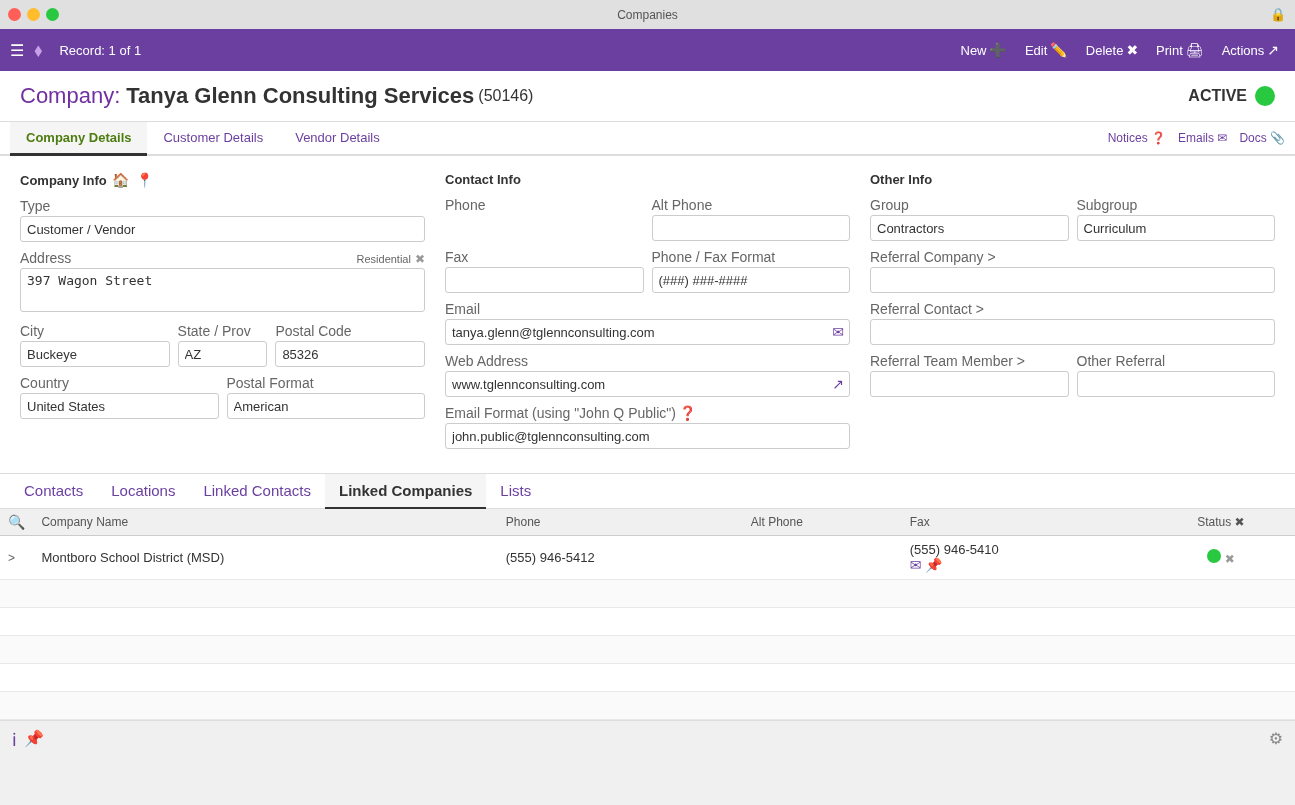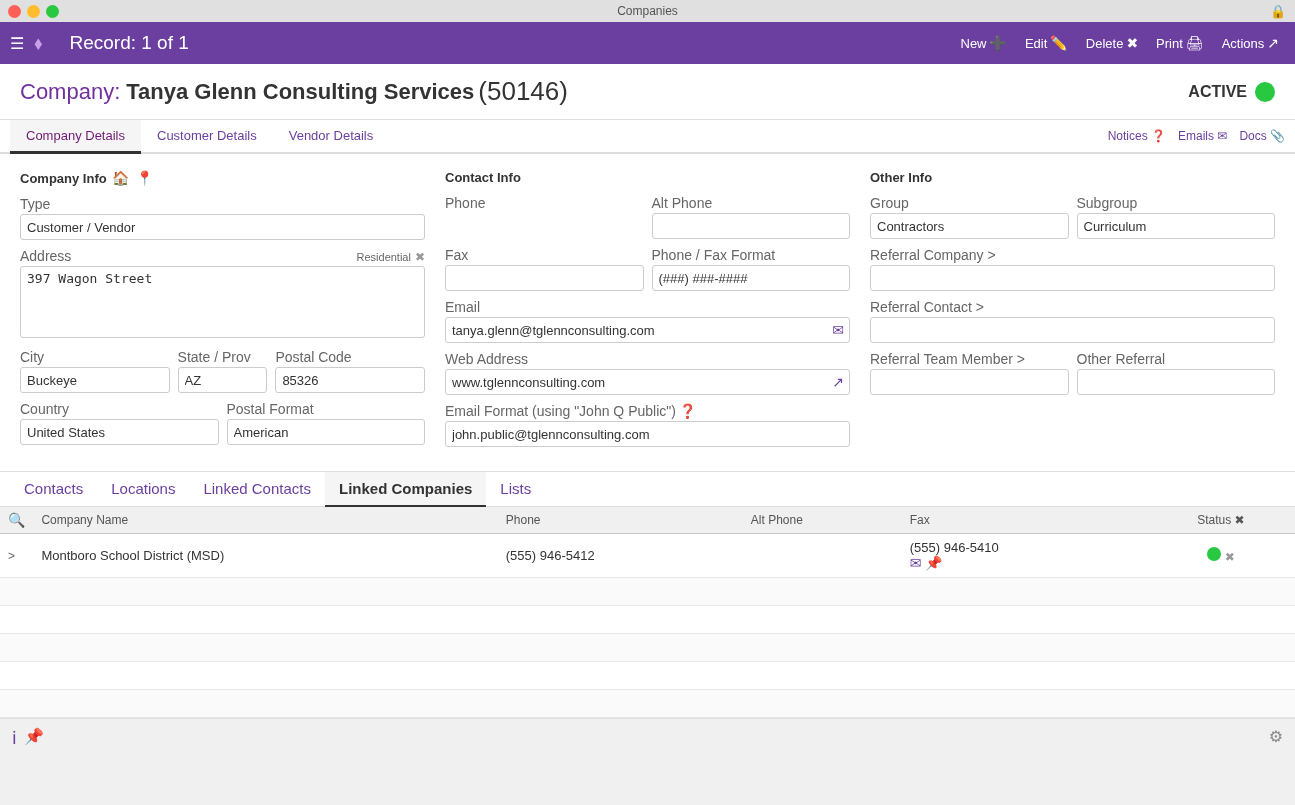--- a/index.html
+++ b/index.html
@@ -1,21 +1,21 @@
 <!DOCTYPE html>
 <html><head>
   <meta charset="utf-8">
   <style>
     * { box-sizing: border-box; margin: 0; padding: 0; }
     body { font-family: -apple-system, BlinkMacSystemFont, 'Helvetica Neue', Arial, sans-serif; font-size: 13px; background: #f0f0f0; color: #333; }
 
     
     .titlebar {
       background: #e0e0e0;
-      height: 22px;
+      height: 29px;
       display: flex;
       align-items: center;
       justify-content: center;
       font-size: 12px;
       color: #555;
       position: relative;
     }
     .window-controls {
       position: absolute;
       left: 8px;
@@ -34,21 +34,21 @@
       background: #6b3fa0;
       height: 42px;
       display: flex;
       align-items: center;
       padding: 0 10px;
       color: white;
     }
     .topnav-left { display: flex; align-items: center; gap: 10px; }
     .hamburger-icon { font-size: 16px; cursor: pointer; }
     .diamond-icon { font-size: 18px; cursor: pointer; color: #c9a0e8; }
-    .record-info { font-size: 19px; color: white; margin-left: 17px; }
+    .record-info { font-size: 13px; color: white; margin-left: 7px; }
     .topnav-right { margin-left: auto; display: flex; align-items: center; gap: 6px; }
     .topnav-btn {
       background: none;
       border: none;
       color: white;
       font-size: 13px;
       cursor: pointer;
       display: flex;
       align-items: center;
       gap: 3px;
@@ -59,21 +59,21 @@
     
     .company-header {
       background: white;
       padding: 12px 20px;
       display: flex;
       align-items: center;
       border-bottom: 1px solid #ddd;
     }
     .company-label { color: #7030a0; font-size: 22px; font-weight: normal; margin-right: 6px; }
     .company-name { color: #333; font-size: 22px; font-weight: bold; }
-    .company-id { color: #333; font-size: 26px; font-weight: normal; margin-left: 4px; }
+    .company-id { color: #333; font-size: 16px; font-weight: normal; margin-left: 4px; }
     .active-badge {
       margin-left: auto;
       display: flex;
       align-items: center;
       gap: 8px;
       font-size: 16px;
       font-weight: bold;
       color: #333;
     }
     .active-dot { width: 20px; height: 20px; border-radius: 50%; background: #28c940; }
@@ -87,22 +87,22 @@
       padding: 0 10px;
     }
     .tab {
       padding: 8px 16px;
       font-size: 13px;
       cursor: pointer;
       border-bottom: 3px solid transparent;
       margin-bottom: -2px;
     }
     .tab.active {
-      color: #701a75;
-      font-weight: normal;
+      color: #4d7c0f;
+      font-weight: bold;
       border-bottom: 3px solid #333;
       background: #f5f5f5;
     }
     .tab.link-tab { color: #6b3fa0; font-weight: 500; }
     .tab-extras {
       margin-left: auto;
       display: flex;
       align-items: center;
       gap: 12px;
     }
@@ -139,21 +139,21 @@
       height: 26px;
     }
     .address-textarea {
       width: 100%;
       border: 1px solid #ccc;
       border-radius: 3px;
       padding: 4px 6px;
       font-size: 13px;
       background: white;
       color: #333;
-      height: 72px;
+      height: 44px;
       resize: none;
     }
     .inline-fields { display: flex; gap: 8px; }
     .inline-field { flex: 1; }
     .inline-field.small { flex: 0.6; }
     .address-header { display: flex; justify-content: space-between; align-items: center; }
     .address-type { font-size: 11px; color: #666; }
     .close-x { font-size: 12px; color: #999; cursor: pointer; }
 
     .field-with-icon { position: relative; }

